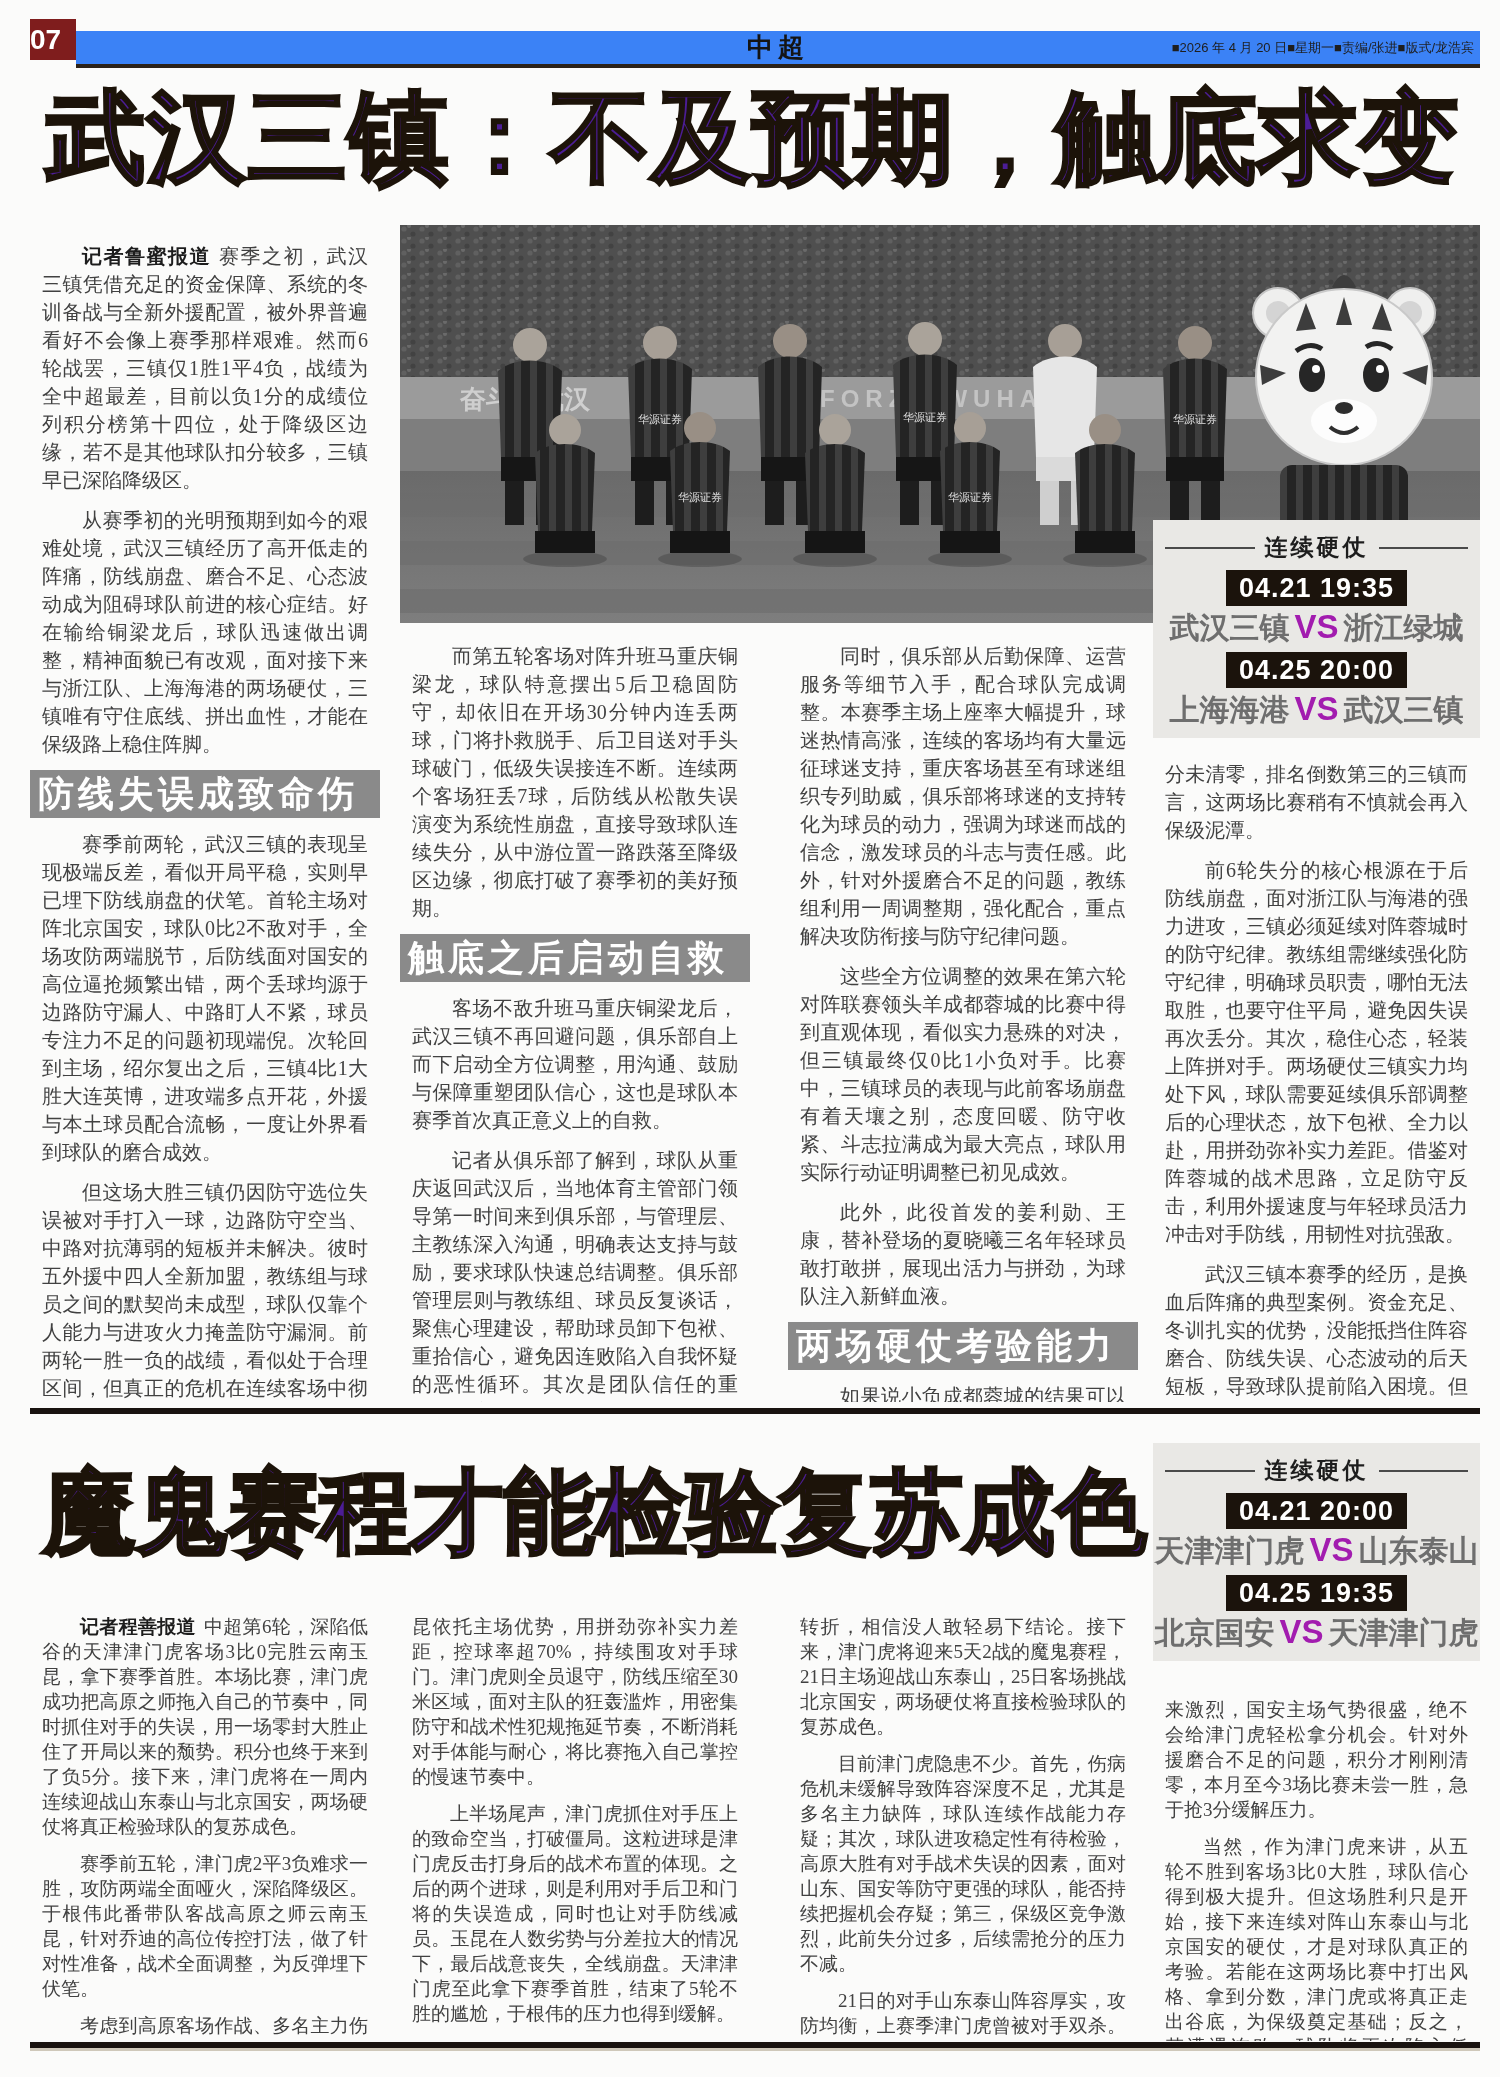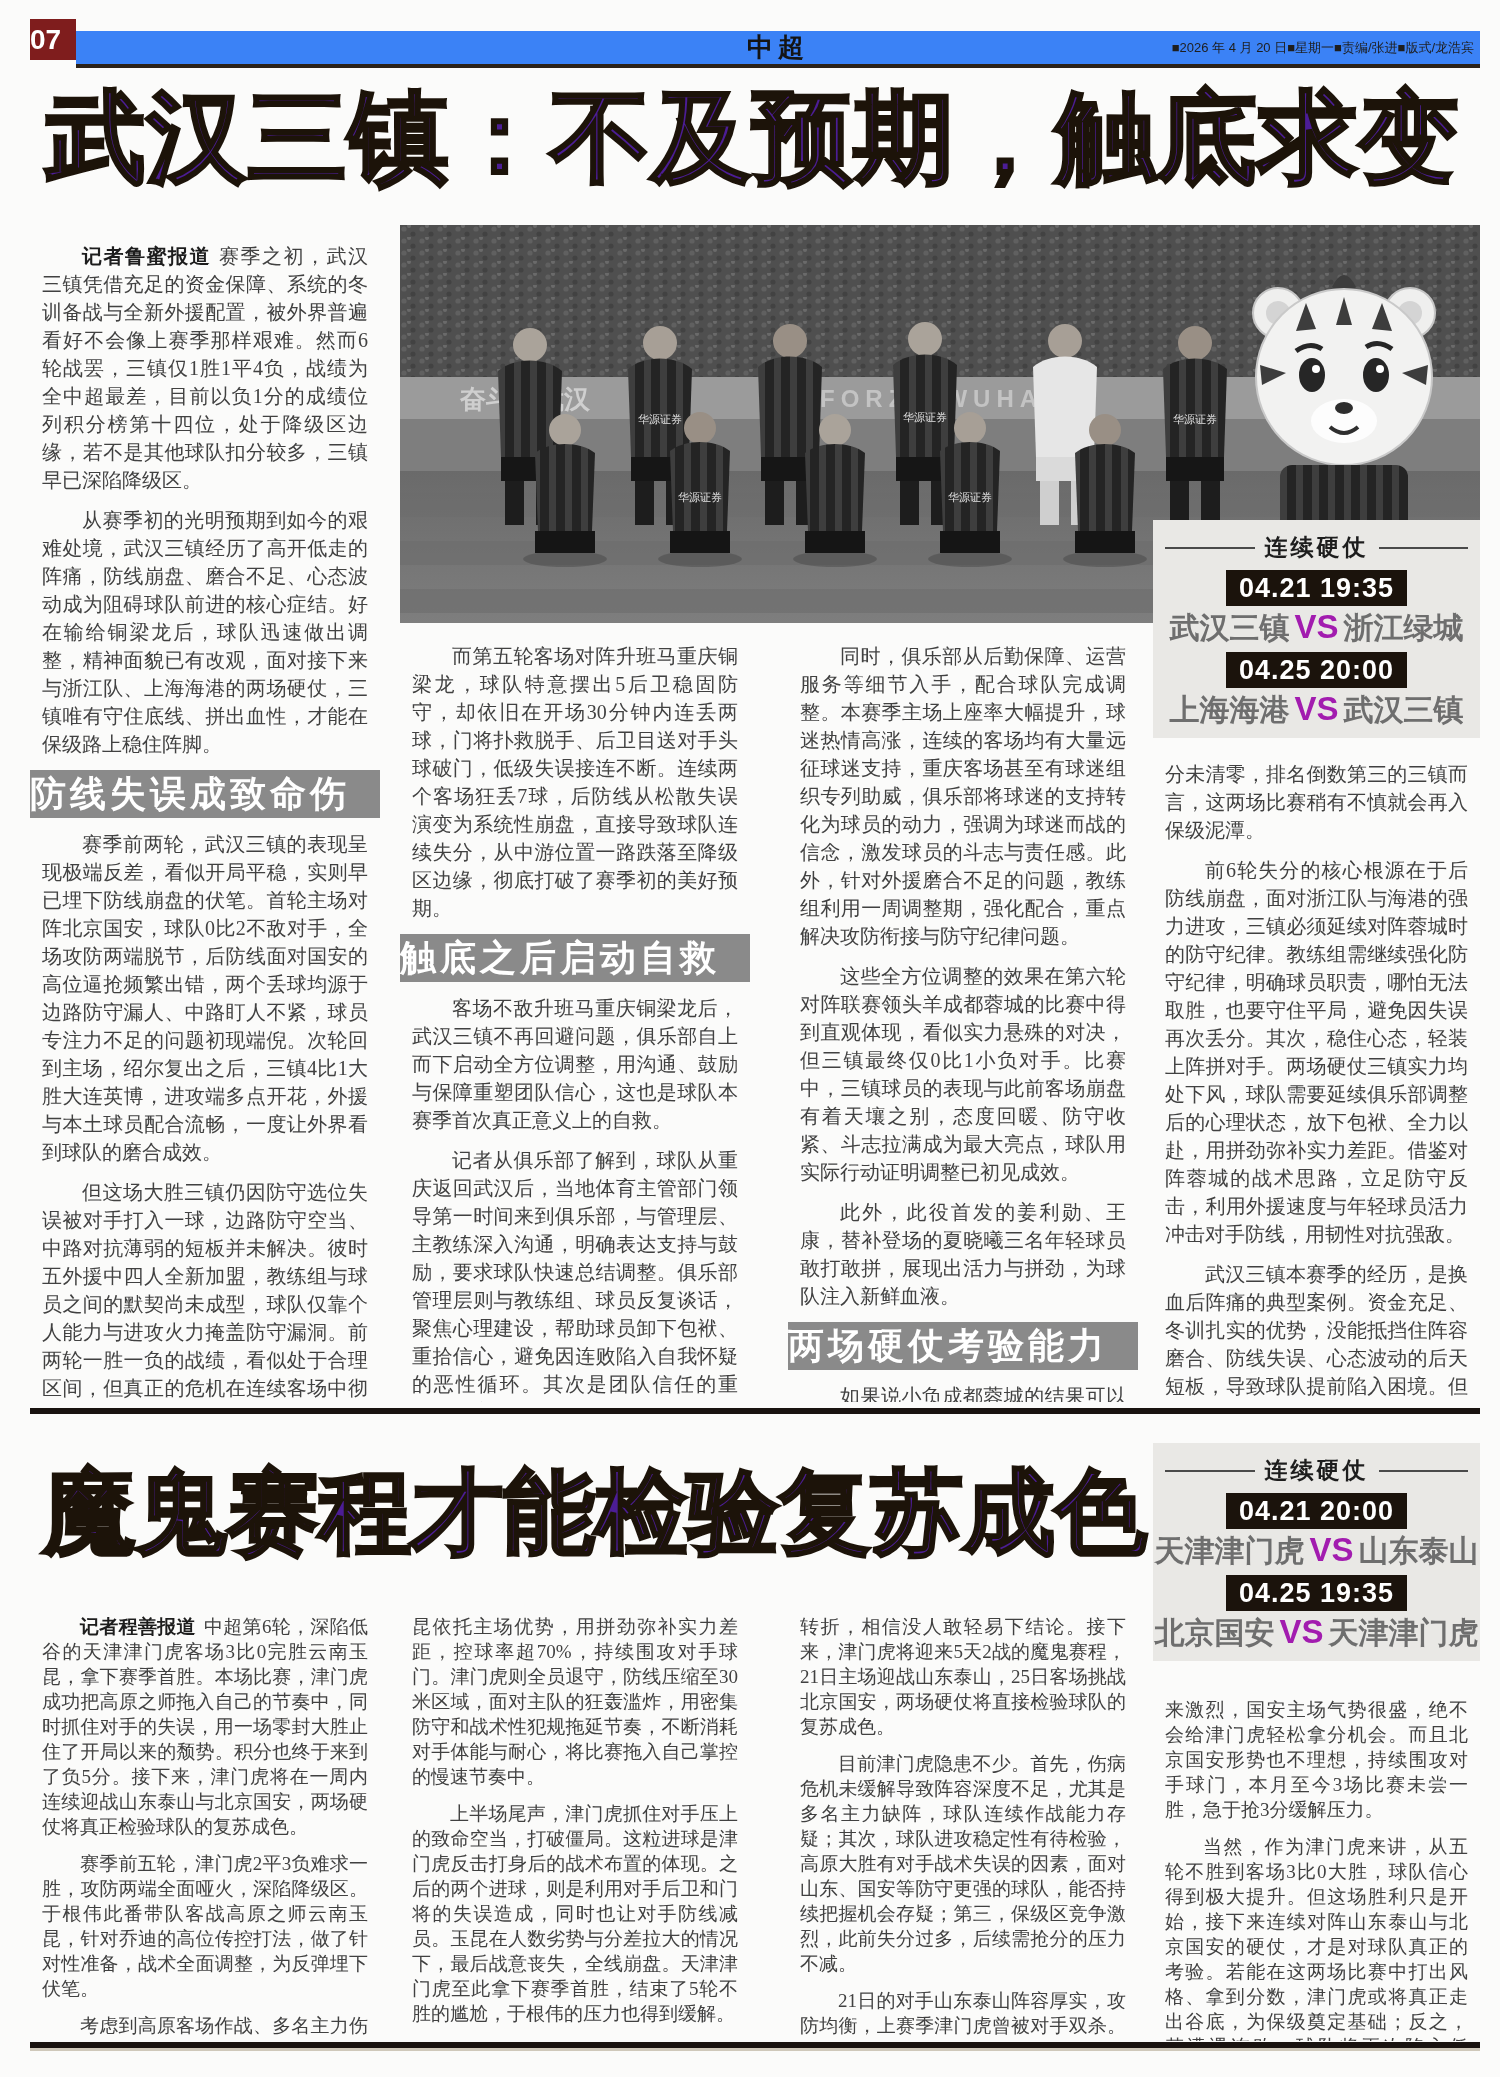--- a/index.html
+++ b/index.html
@@ -20,21 +20,21 @@
   #head2{left:30px;top:1436px;width:1130px;font-size:92px;line-height:152px;letter-spacing:0}
   
   #photo{left:400px;top:225px;width:1080px;height:398px;background:#6e6e6e;overflow:hidden}
   
   .col{position:absolute;text-align:justify;overflow:hidden}
   .a1col{font-size:20px;line-height:28px;letter-spacing:0}
   .a2col{font-size:19px;line-height:25px}
   .col p{margin:12px;text-indent:2em}
   .lead{font-family:"Liberation Sans",sans-serif;font-weight:bold;color:#1d1d1d;margin-right:8px}
   .subhead{margin:0 0;background:#8a8a8a;color:#fff;text-indent:0;
-           font:bold 36px/48px "Liberation Sans",sans-serif;letter-spacing:4px;
+           font:bold 36px/48px "Liberation Sans",sans-serif;padding-left:8px;letter-spacing:4px;
            white-space:nowrap;overflow:hidden}
   
   .fixbox{position:absolute;width:327px;height:218px;background:#e9e8e5;text-align:center;
           font-family:"Liberation Sans",sans-serif;z-index:6;overflow:hidden}
   .fixtitle{display:flex;align-items:center;gap:10px;margin:12px 12px 4px;
             font-size:23px;font-weight:bold;color:#1d1d1d;letter-spacing:3px}
   .fixtitle::before,.fixtitle::after{content:"";flex:1;height:2px;background:#4a4a4a}
   .chip{display:inline-block;background:#1b130c;color:#fff;font-size:27px;font-weight:bold;
         line-height:36px;padding:0 13px;letter-spacing:1px;margin:3px 0 0}
   .teams{font-size:30px;font-weight:bold;color:#6e6e6e;white-space:nowrap;line-height:42px}
@@ -261,18 +261,18 @@
   <p>这场3比0大胜，一扫津门虎开季以来的郁闷，但球队是否因此触底反弹迎来</p>
 </div>
 
 <div class="col a2col" style="left:788px;top:1602px;width:350px;height:438px">
   <p style="text-indent:0">转折，相信没人敢轻易下结论。接下来，津门虎将迎来5天2战的魔鬼赛程，21日主场迎战山东泰山，25日客场挑战北京国安，两场硬仗将直接检验球队的复苏成色。</p>
   <p>目前津门虎隐患不少。首先，伤病危机未缓解导致阵容深度不足，尤其是多名主力缺阵，球队连续作战能力存疑；其次，球队进攻稳定性有待检验，高原大胜有对手战术失误的因素，面对山东、国安等防守更强的球队，能否持续把握机会存疑；第三，保级区竞争激烈，此前失分过多，后续需抢分的压力不减。</p>
   <p>21日的对手山东泰山阵容厚实，攻防均衡，上赛季津门虎曾被对手双杀。此役津门虎虽主场作战，但阵容不整，体能也因往返高原作战受到影响，作战难度不小。25日客场挑战北京国安，京津德比历</p>
 </div>
 
 <div class="col a2col" style="left:1153px;top:1685px;width:327px;height:356px">
-  <p style="text-indent:0">来激烈，国安主场气势很盛，绝不会给津门虎轻松拿分机会。而且北京国安形势也不理想，持续围攻对手球门，本月至今3场比赛未尝一胜，急于抢3分缓解压力。</p>
+  <p style="text-indent:0">来激烈，国安主场气势很盛，绝不会给津门虎轻松拿分机会。针对外援磨合不足的问题，积分才刚刚清零，本月至今3场比赛未尝一胜，急于抢3分缓解压力。</p>
   <p>当然，作为津门虎来讲，从五轮不胜到客场3比0大胜，球队信心得到极大提升。但这场胜利只是开始，接下来连续对阵山东泰山与北京国安的硬仗，才是对球队真正的考验。若能在这两场比赛中打出风格、拿到分数，津门虎或将真正走出谷底，为保级奠定基础；反之，若遭遇连败，球队将再次陷入低谷。</p>
 </div>
 
 <div class="rule" style="left:30px;top:2042px;width:1450px;height:6px"></div>
 <div id="rule-bottom-shadow" style="left:30px;top:2048px;width:1450px;height:3px"></div>
 
 </body></html>

